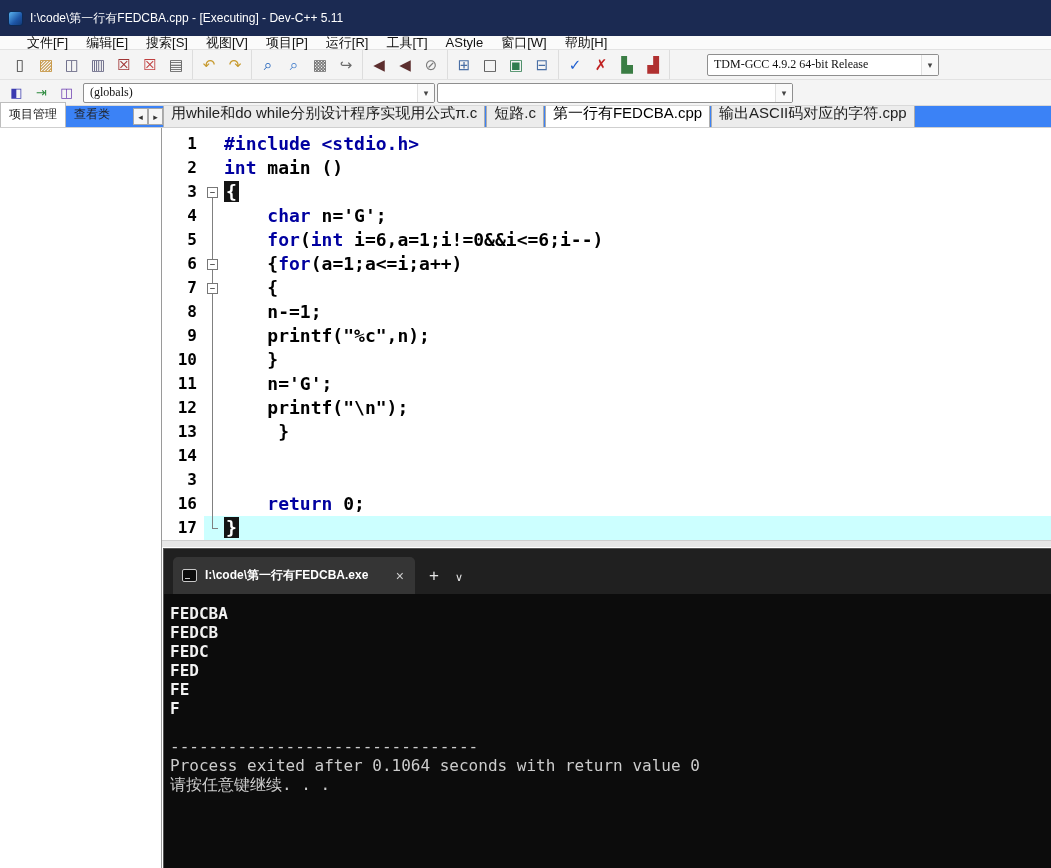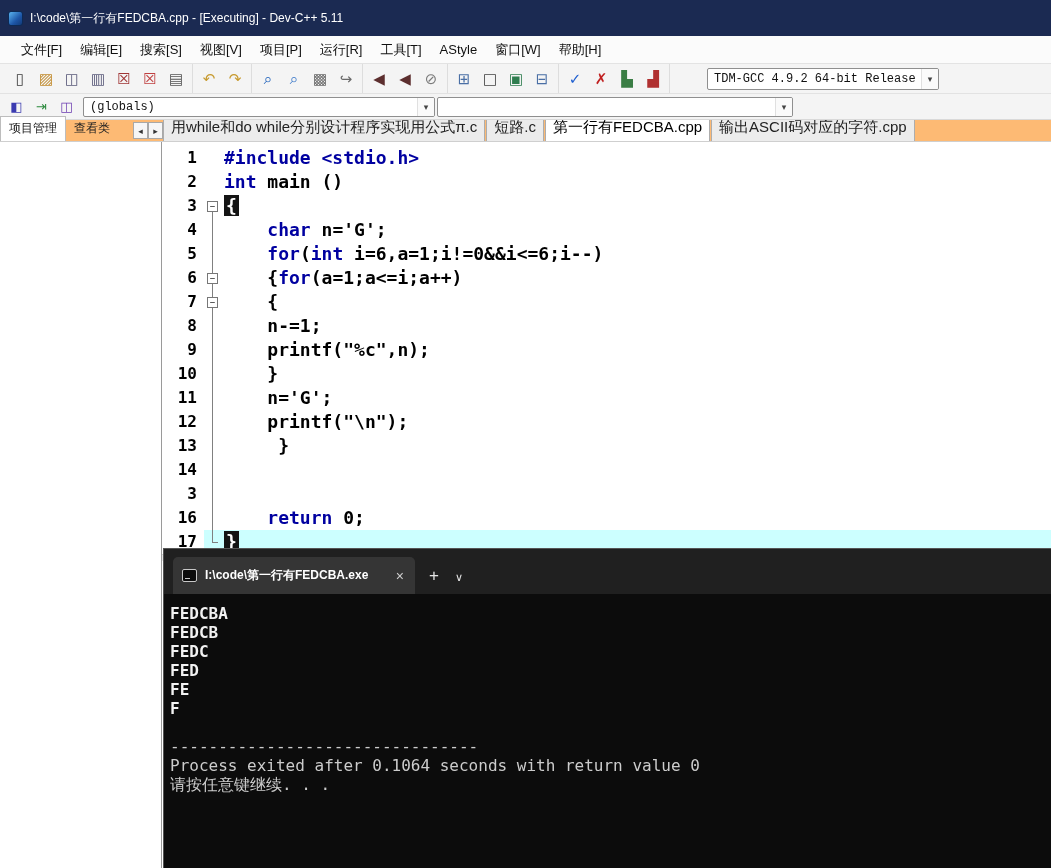--- a/index.html
+++ b/index.html
@@ -9,46 +9,46 @@
 
   
   .titlebar{height:36px;background:#1b2a52;color:#fff;display:flex;align-items:center;
     padding:0 8px;font-size:12px;gap:7px;flex:0 0 auto}
   .app-icon{width:15px;height:15px;border-radius:3px;
     background:linear-gradient(135deg,#5ab4f0 0%,#1d56a8 60%,#123a77 100%);
     border:1px solid #0d2a55;flex:0 0 auto}
   .title-text{white-space:nowrap;overflow:hidden}
 
   
-  .menubar{height:28px;background:#fbfbfb;border-bottom:1px solid #e3e3e3;display:flex;
-    align-items:center;padding-left:12px;font-size:13px;color:#111;flex:0 0 auto}
+  .menubar{height:14px;background:#fbfbfb;border-bottom:1px solid #e3e3e3;display:flex;
+    align-items:center;padding-left:18px;font-size:13px;color:#111;flex:0 0 auto}
   .menu-item{padding:4px 9px;cursor:default;white-space:nowrap}
 
   
   .toolbar{display:flex;align-items:center;background:#f4f4f4;flex:0 0 auto}
   .t1{height:30px;border-bottom:1px solid #e2e2e2;padding:0 4px}
   .t2{height:26px;border-bottom:1px solid #d9d9d9;padding:0 4px}
   .tgroups{display:flex;align-items:center;height:100%}
   .tgroup{display:flex;align-items:center;padding:0 3px;height:100%;border-right:1px solid #ddd}
   .tbtn{width:26px;height:24px;display:flex;align-items:center;justify-content:center;
     font-size:15px;font-family:"DejaVu Sans",sans-serif;border-radius:3px;cursor:default}
   .t2 .tbtn{width:25px;height:21px;font-size:13px}
   .combo{background:#fff;border:1px solid #8f8f8f;height:22px;display:flex;align-items:center;
     border-radius:2px;overflow:hidden}
   .combo-text{flex:1;padding:0 6px;font-size:12px;white-space:nowrap;overflow:hidden;color:#111}
-  .mono{font-family:Liberation Mono, monospace}
+  .mono{font-family:Liberation Serif, serif}
   .combo-arrow{width:17px;height:100%;display:flex;align-items:center;justify-content:center;
     font-size:9px;color:#444;border-left:1px solid #e0e0e0;background:#fafafa;
     font-family:"DejaVu Sans",sans-serif}
   .compiler{width:232px;margin-left:auto;margin-right:108px}
   .globals{width:352px;height:20px;margin-left:4px}
   .members{width:356px;height:20px;margin-left:2px}
 
   
-  .tabrow{height:22px;background:#fdba74;display:flex;align-items:flex-end;flex:0 0 auto;
+  .tabrow{height:22px;background:#3b82f6;display:flex;align-items:flex-end;flex:0 0 auto;
     border-bottom:1px solid #cfcfcf}
   .left-tabs{width:163px;flex:0 0 auto;display:flex;align-items:flex-end;height:100%;
     font-size:12px}
   .ptab{padding:3px 8px 4px;color:#222;white-space:nowrap;cursor:default}
   .ptab.active{background:#fff;border:1px solid #bdbdbd;border-bottom:none}
   .scrollbtn{width:15px;height:17px;border:1px solid #a8a8a8;background:#f6f6f6;display:flex;
     align-items:center;justify-content:center;font-size:9px;color:#333;margin-bottom:2px;
     font-family:"DejaVu Sans",sans-serif}
   .scrollbtn.first{margin-left:auto}
   .file-tabs{flex:1;display:flex;align-items:flex-end;height:100%;overflow:hidden}

